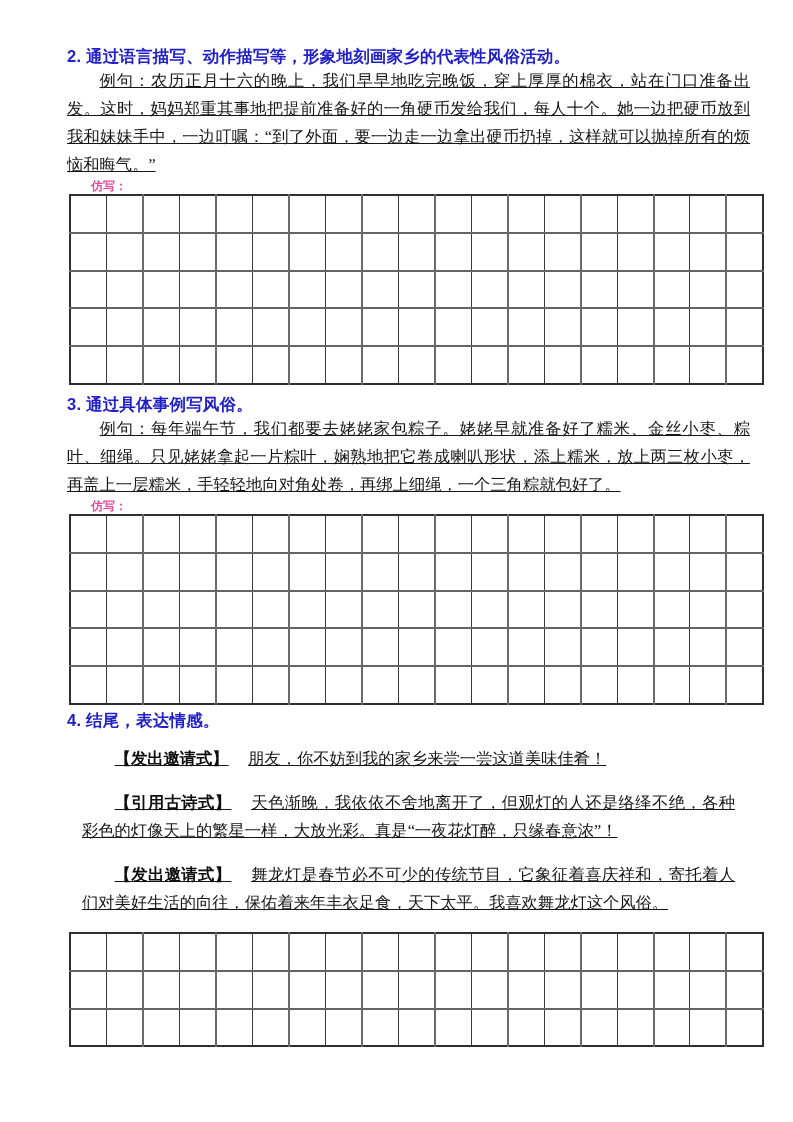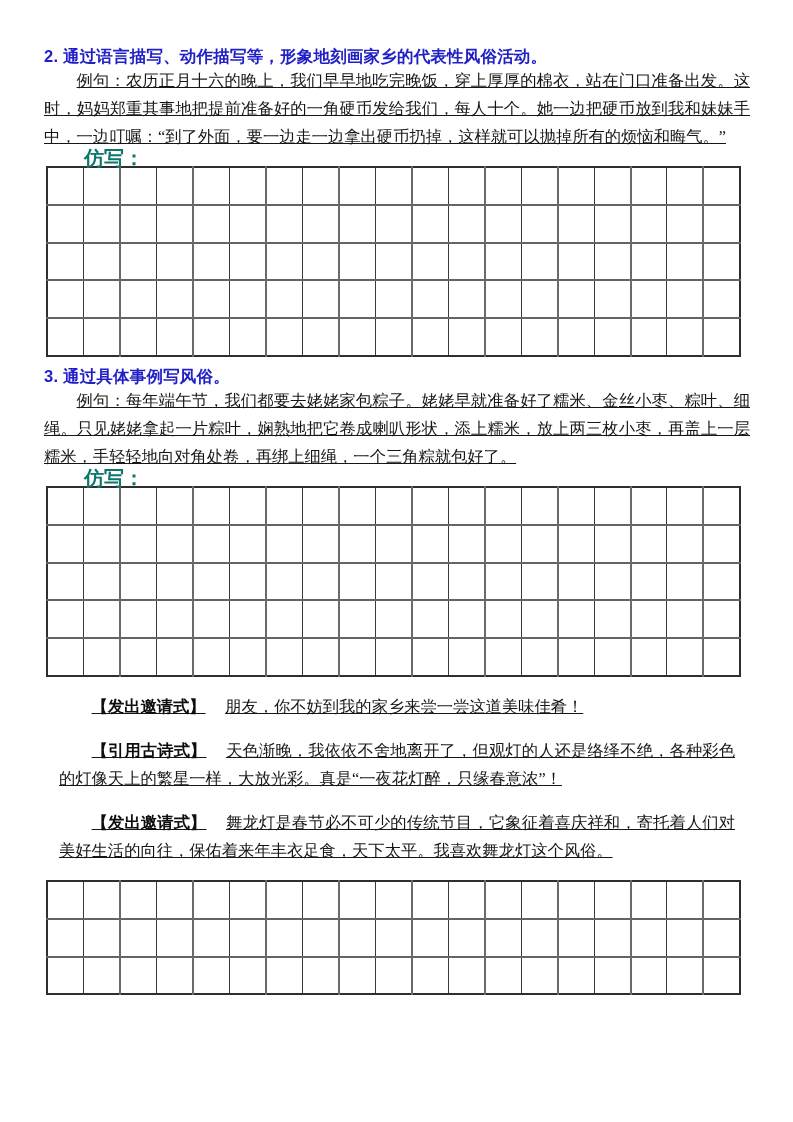--- a/index.html
+++ b/index.html
@@ -1,38 +1,38 @@
 <!DOCTYPE html>
 <html><head>
 <meta charset="utf-8">
 <style>
   html,body{margin:0;padding:0;background:#ffffff;}
   body{
     width:793px;height:1122px;overflow:hidden;
     font-family:"Liberation Serif","DejaVu Serif",serif;
     color:#161616;
   }
-  .page{box-sizing:border-box;width:793px;height:1122px;padding:47px 43px 0 44px;}
+  .page{box-sizing:border-box;width:793px;height:1122px;padding:47px 43px 0 67px;}
   .heading{
     margin:0;
     font-family:"Liberation Sans","DejaVu Sans",sans-serif;
     font-weight:bold;font-size:16.5px;line-height:18px;
     color:#2020c6;letter-spacing:.2px;
   }
   .para{
     margin:2px 0 0 0;
     font-size:16.3px;line-height:28px;
     text-align:justify;
   }
   .first-indent{text-indent:2em;text-decoration:underline;}
   .copy-label{
     margin:0 0 0 2em;
     font-family:"Liberation Sans","DejaVu Sans",sans-serif;
-    font-weight:bold;font-size:20px;line-height:15px;
-    color:#0f766e;
+    font-weight:bold;font-size:12px;line-height:15px;
+    color:#ec4899;
   }
   table.writing-grid{
     border-collapse:collapse;table-layout:fixed;
     width:695px;margin-left:2px;
     border:2px solid #2f2f2f;
   }
   table.writing-grid td{
     border:1px solid #3a3a3a;
     height:35.8px;padding:0;
   }
@@ -277,20 +277,21 @@
             <td></td>
             <td></td>
             <td></td>
             <td></td>
           </tr>
         </tbody>
       </table>
   </section>
 
   <section>
+    <h2 class="heading sec4-heading">4. 结尾，表达情感。</h2>
 
     <p class="para first-indent ending-item"><span class="style-label">【发出邀请式】</span><span class="style-gap"></span><span>朋友，你不妨到我的家乡来尝一尝这道美味佳肴！</span></p>
 
     <p class="para first-indent ending-item"><span class="style-label">【引用古诗式】</span><span class="style-gap"></span><span>天色渐晚，我依依不舍地离开了，但观灯的人还是络绎不绝，各种彩色的灯像天上的繁星一样，大放光彩。真是“一夜花灯醉，只缘春意浓”！</span></p>
 
     <p class="para first-indent ending-item"><span class="style-label">【发出邀请式】</span><span class="style-gap"></span><span>舞龙灯是春节必不可少的传统节目，它象征着喜庆祥和，寄托着人们对美好生活的向往，保佑着来年丰衣足食，天下太平。我喜欢舞龙灯这个风俗。</span></p>
 
 
 
     <table class="writing-grid">

